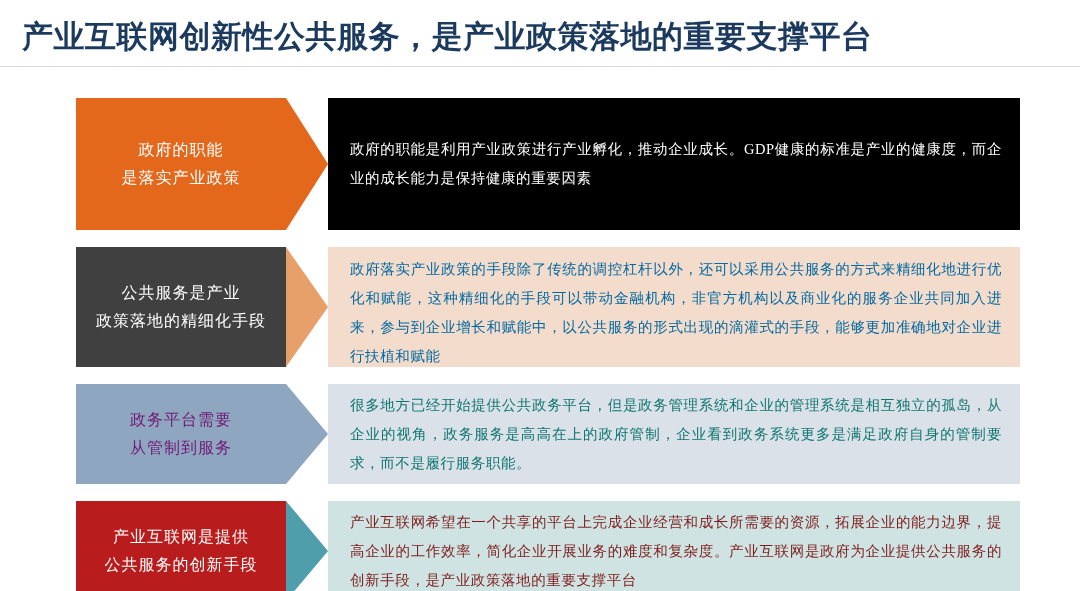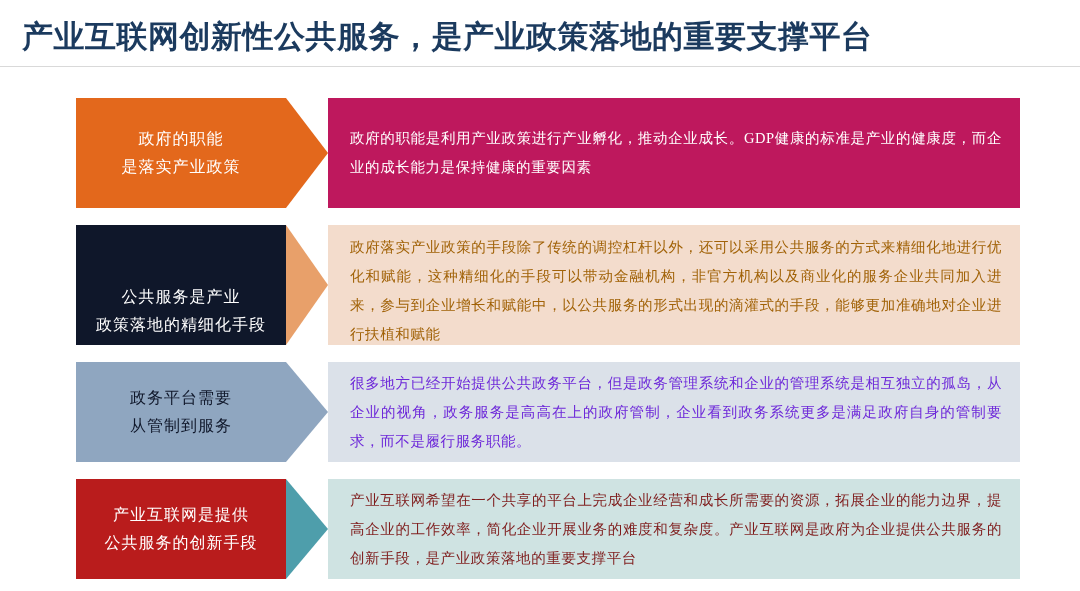--- a/index.html
+++ b/index.html
@@ -91,42 +91,42 @@
   .body-text {
     font-size: 14.5px;
     line-height: 2.0;
     letter-spacing: 0.6px;
     text-align: justify;
   }
 
   
   .row-1 .label-cell { background: #e3681c; }
   .row-1 .label-text { color: #ffffff; }
-  .row-1 .body-cell  { background: #be185d; }
+  .row-1 .body-cell  { background: #000000; }
   .row-1 .body-text  { color: #ffffff; }
 
   
-  .row-2 .label-cell { background: #0f172a; align-items: flex-end; }
+  .row-2 .label-cell { background: #404040; }
   .row-2 .label-text { color: #ffffff; }
   .row-2 .body-cell  { background: #f3dccc; }
-  .row-2 .body-text  { color: #a16207; margin-top: 12px; }
+  .row-2 .body-text  { color: #0369a1; margin-top: 12px; }
 
   
   .row-3 .label-cell { background: #8fa6c0; }
-  .row-3 .label-text { color: #0f172a; }
+  .row-3 .label-text { color: #701a75; }
   .row-3 .body-cell  { background: #dbe1e9; }
-  .row-3 .body-text  { color: #6d28d9; }
+  .row-3 .body-text  { color: #0f766e; }
 
   
   .row-4 .label-cell { background: #b91c1c; }
   .row-4 .label-text { color: #ffffff; }
   .row-4 .body-cell  { background: #cfe3e2; }
   .row-4 .body-text  { color: #7f1d1d; }
 
-  .row-1 { height: 110px; }
+  .row-1 { height: 132px; }
   .row-2 { height: 120px; }
   .row-3 { height: 100px; }
   .row-4 { height: 100px; }
 </style>
 </head>
 <body>
 
 <div id="slide">
 
   <div id="title">产业互联网创新性公共服务，是产业政策落地的重要支撑平台</div>

